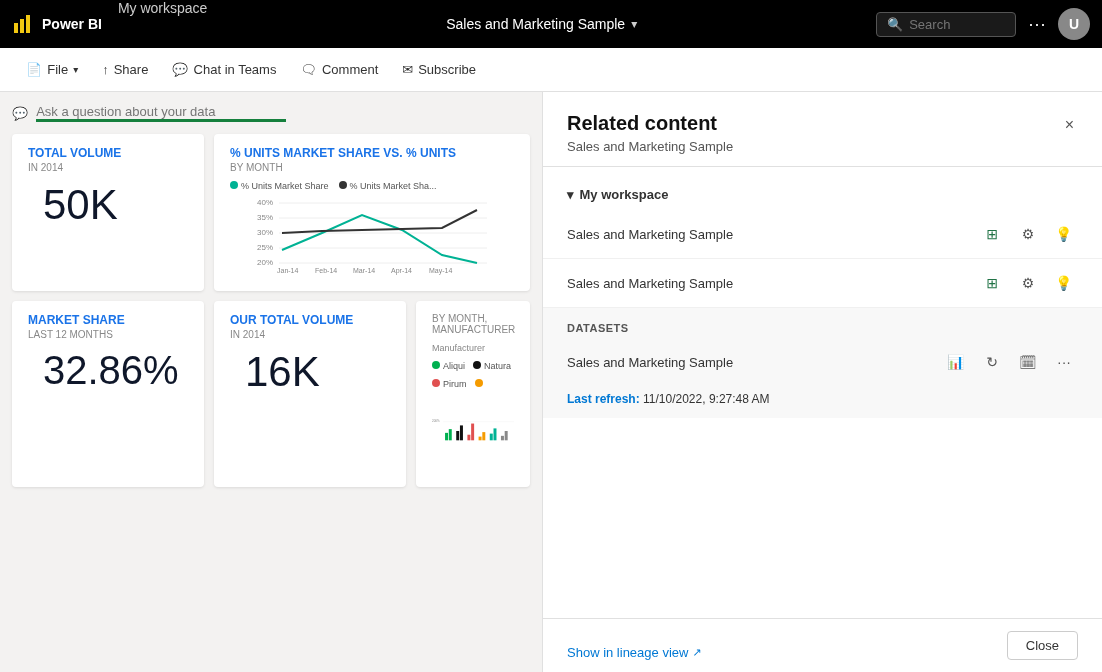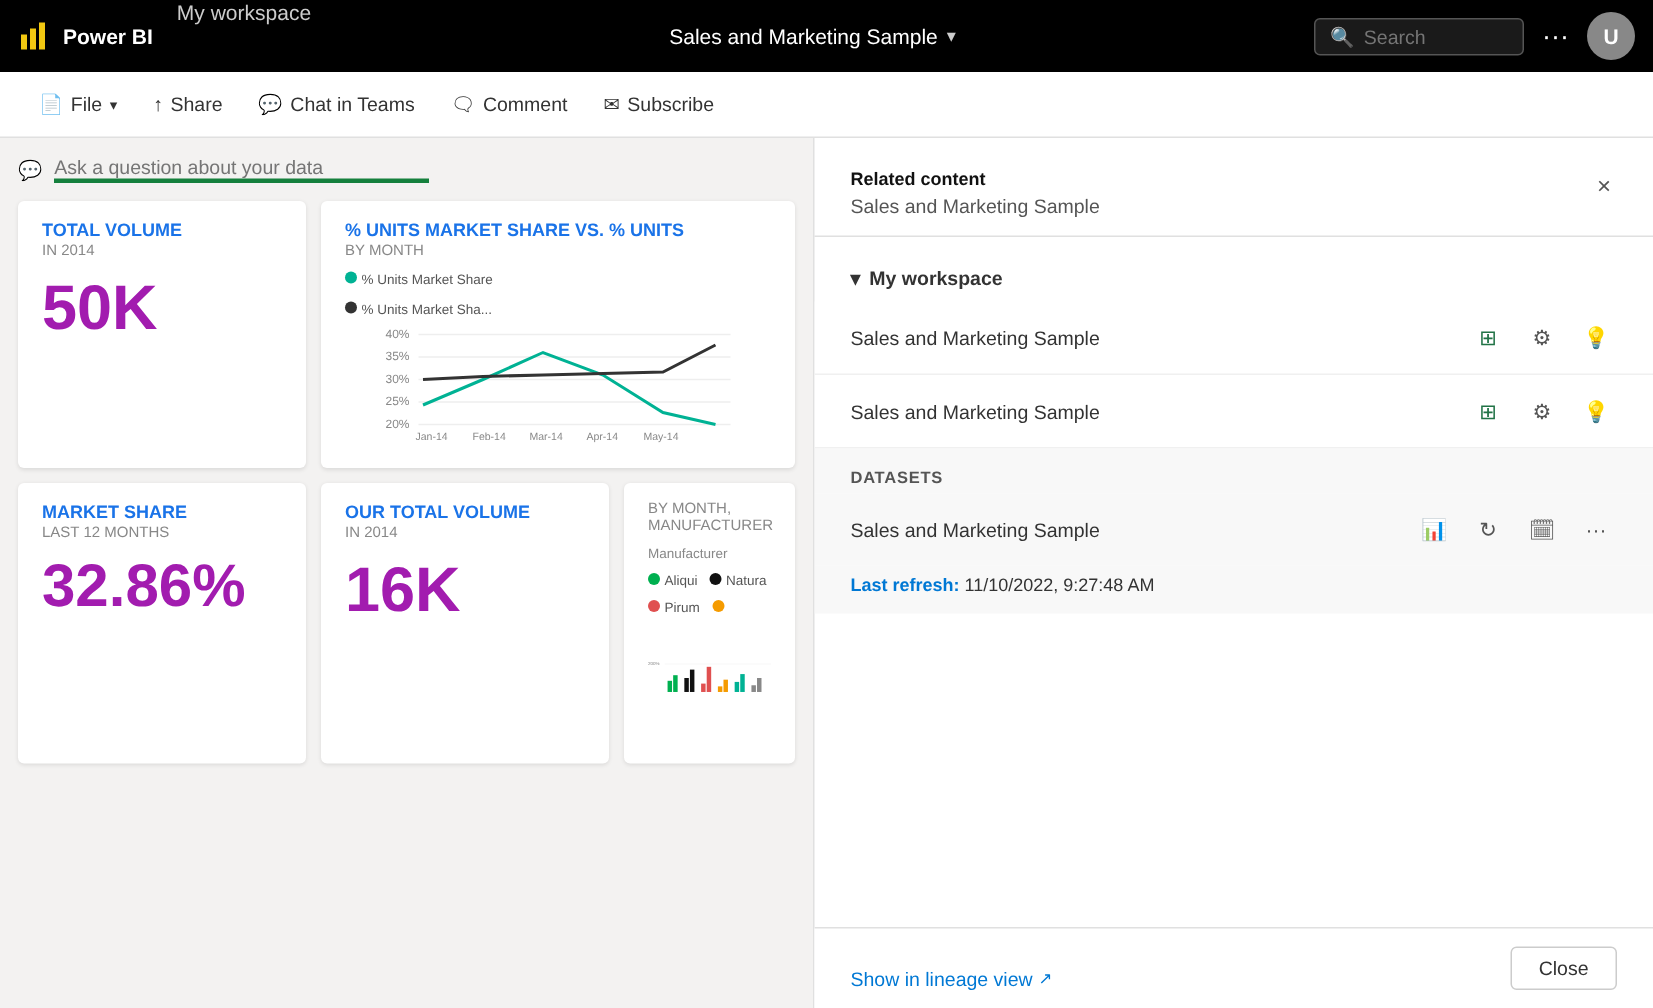--- a/index.html
+++ b/index.html
@@ -160,33 +160,33 @@
       margin-bottom: 2px;
     }
     .tile-subtitle {
       font-size: 10px;
       color: #888;
       text-transform: uppercase;
       margin-bottom: 8px;
     }
     .tile-value {
       font-size: 42px;
-      font-weight: 700;
-      color: #a21caf;
+      font-weight: 400;
+      color: #0f172a;
+      margin-left: 15px;
     }
     .tile-sm { width: 192px; min-height: 120px; }
     .tile-chart { width: 250px; min-height: 120px; flex: 1; overflow: hidden; }
 
     .chart-legend {
       display: flex;
       gap: 10px;
       font-size: 9px;
       color: #555;
       margin-bottom: 4px;
-      flex-direction: column;
     }
     .legend-dot {
       display: inline-block;
       width: 8px;
       height: 8px;
       border-radius: 50%;
       margin-right: 3px;
     }
 
     
@@ -212,21 +212,21 @@
       height: 100%;
     }
     .panel-header {
       display: flex;
       align-items: flex-start;
       justify-content: space-between;
       padding: 20px 24px 12px;
       border-bottom: 1px solid #e0e0e0;
     }
     .panel-title {
-      font-size: 12px;
+      font-size: 20px;
       font-weight: 600;
       color: #111;
     }
     .panel-subtitle {
       font-size: 13px;
       color: #555;
       margin-top: 4px;
     }
     .close-btn {
       background: none;

